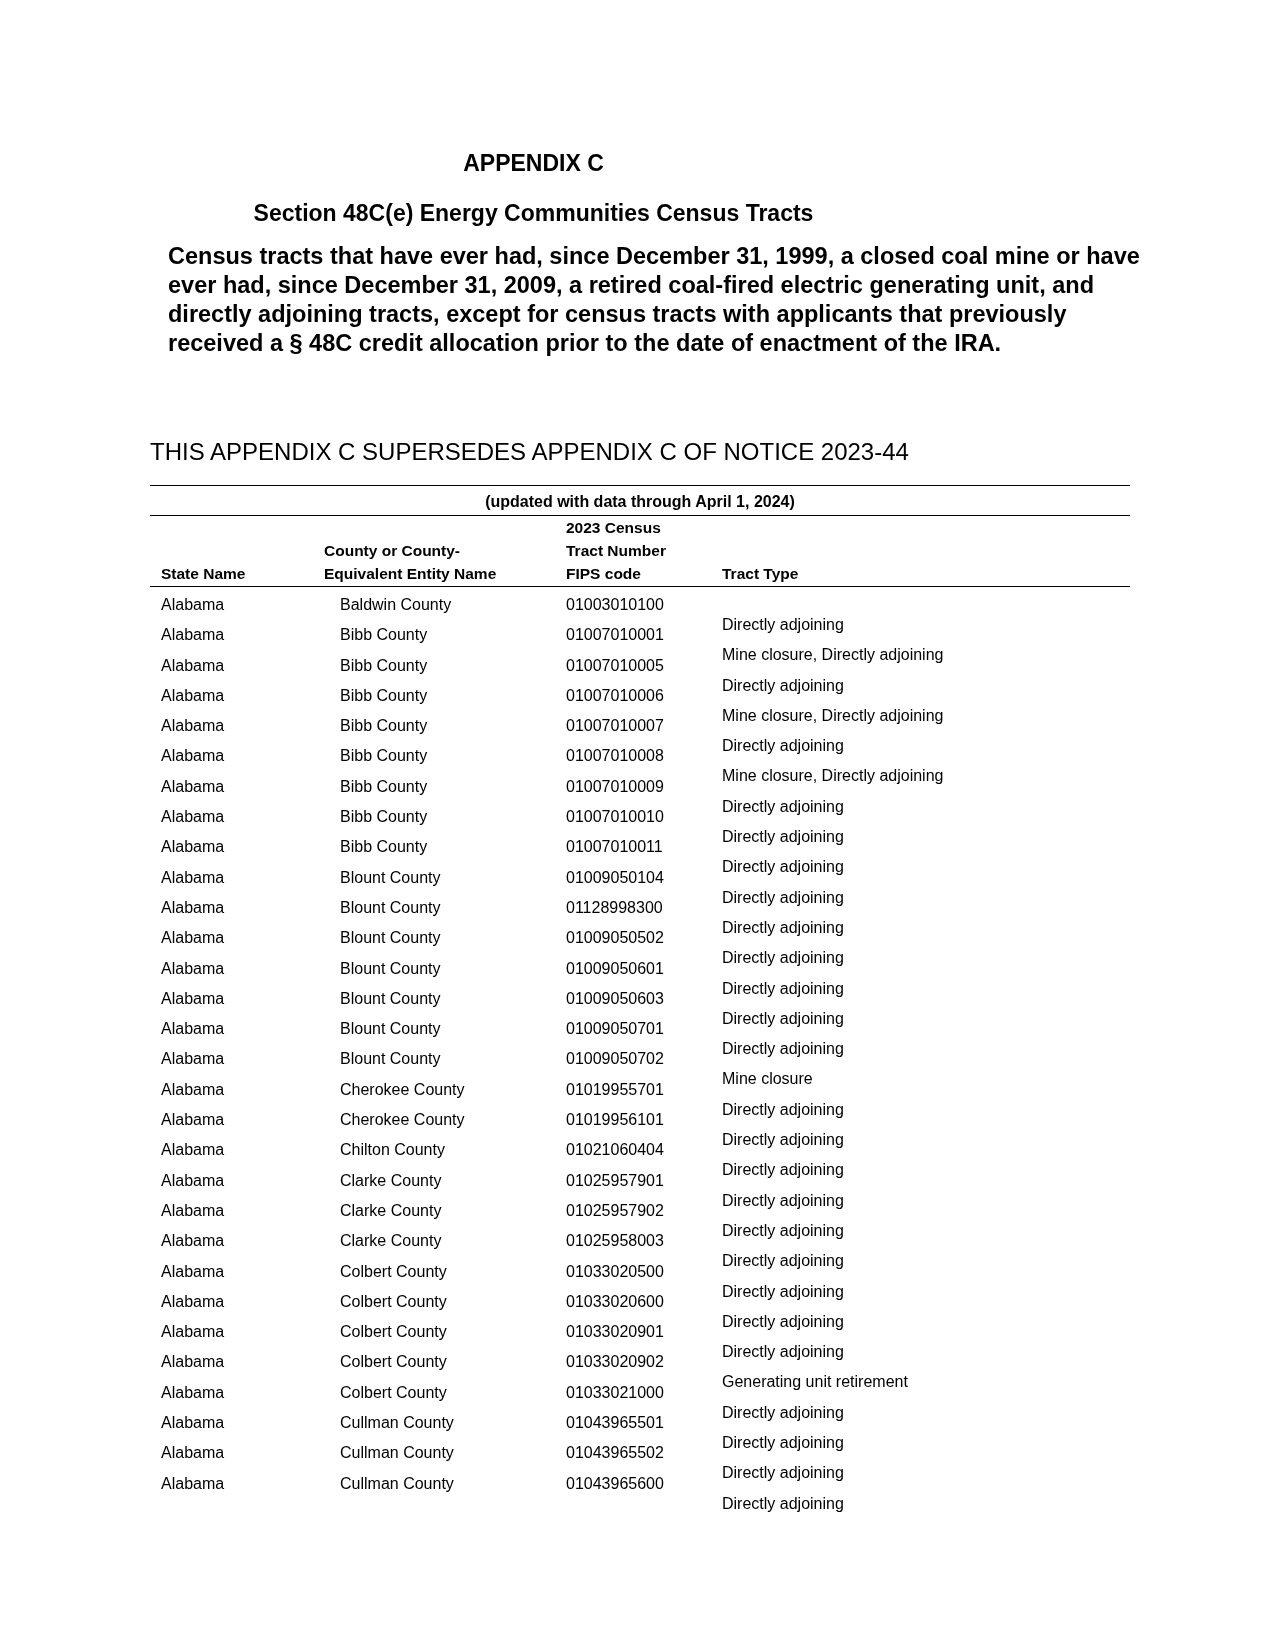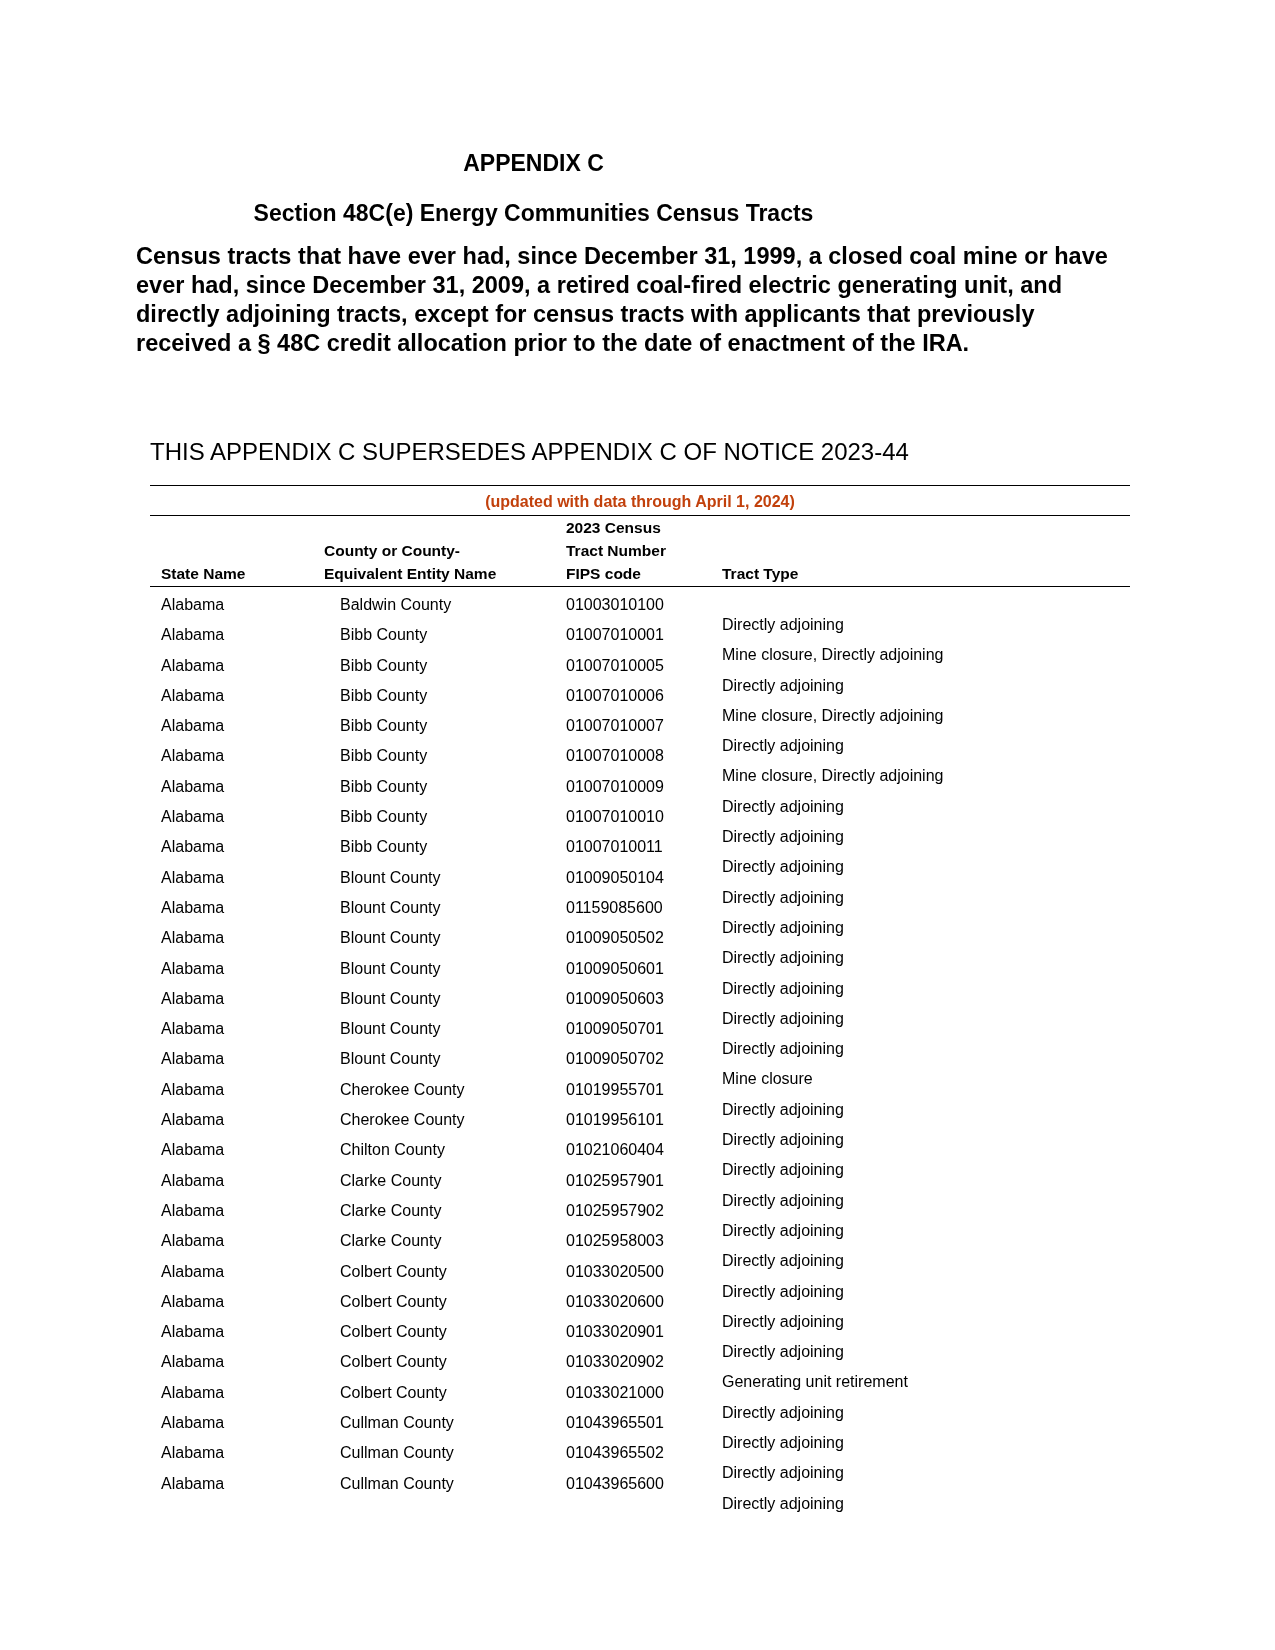--- a/index.html
+++ b/index.html
@@ -4,34 +4,34 @@
 <style>
   html, body { margin: 0; padding: 0; background: #ffffff; }
   body { width: 1275px; height: 1650px; position: relative; color: #000; }
   .title {
     position: absolute; left: 0; width: 1067px; text-align: center;
     font-family: "Liberation Sans", sans-serif; font-weight: bold; font-size: 23px;
   }
   #t1 { top: 150px; }
   #t2 { top: 164px; margin-top: 36px; }
   .intro {
-    position: absolute; left: 136px; top: 242px; width: 980px;
+    position: absolute; left: 168px; top: 242px; width: 980px;
     font-family: "Liberation Sans", sans-serif; font-weight: bold; font-size: 23.5px; line-height: 29px;
   }
   .supersedes {
     position: absolute; left: 150px; top: 438px;
     font-family: "Liberation Sans", sans-serif; font-weight: normal; font-size: 24px;
   }
   .rule { position: absolute; left: 150px; width: 980px; height: 0; border-top: 1.5px solid #000; }
   #r1 { top: 485px; }
   #r2 { top: 515px; }
   #r3 { top: 586px; }
   .updated {
     position: absolute; left: 150px; width: 980px; top: 493px; text-align: center;
-    font-family: "Liberation Sans", sans-serif; font-weight: bold; font-size: 16px; color: #c2410c;
+    font-family: "Liberation Sans", sans-serif; font-weight: bold; font-size: 16px; color: #000000;
   }
   .hdr {
     position: absolute; font-family: "Liberation Sans", sans-serif; font-weight: bold; font-size: 15.5px; line-height: 23px;
   }
   #h-state { left: 161px; top: 562px; }
   #h-county { left: 324px; top: 539px; }
   #h-fips { left: 566px; top: 516px; }
   #h-type { left: 722px; top: 562px; }
   .rows { position: absolute; left: 0; top: 592px; width: 1237px; }
   .row { position: relative; height: 30.3px; font-family: "Liberation Sans", sans-serif; font-size: 16px; }
@@ -127,21 +127,21 @@
     </div>
     <div class="row">
       <span class="c-state">Alabama</span>
       <span class="c-county">Blount County</span>
       <span class="c-fips">01009050104</span>
       <span class="c-type">Directly adjoining</span>
     </div>
     <div class="row">
       <span class="c-state">Alabama</span>
       <span class="c-county">Blount County</span>
-      <span class="c-fips">01159085600</span>
+      <span class="c-fips">01128998300</span>
       <span class="c-type">Directly adjoining</span>
     </div>
     <div class="row">
       <span class="c-state">Alabama</span>
       <span class="c-county">Blount County</span>
       <span class="c-fips">01009050502</span>
       <span class="c-type">Directly adjoining</span>
     </div>
     <div class="row">
       <span class="c-state">Alabama</span>

